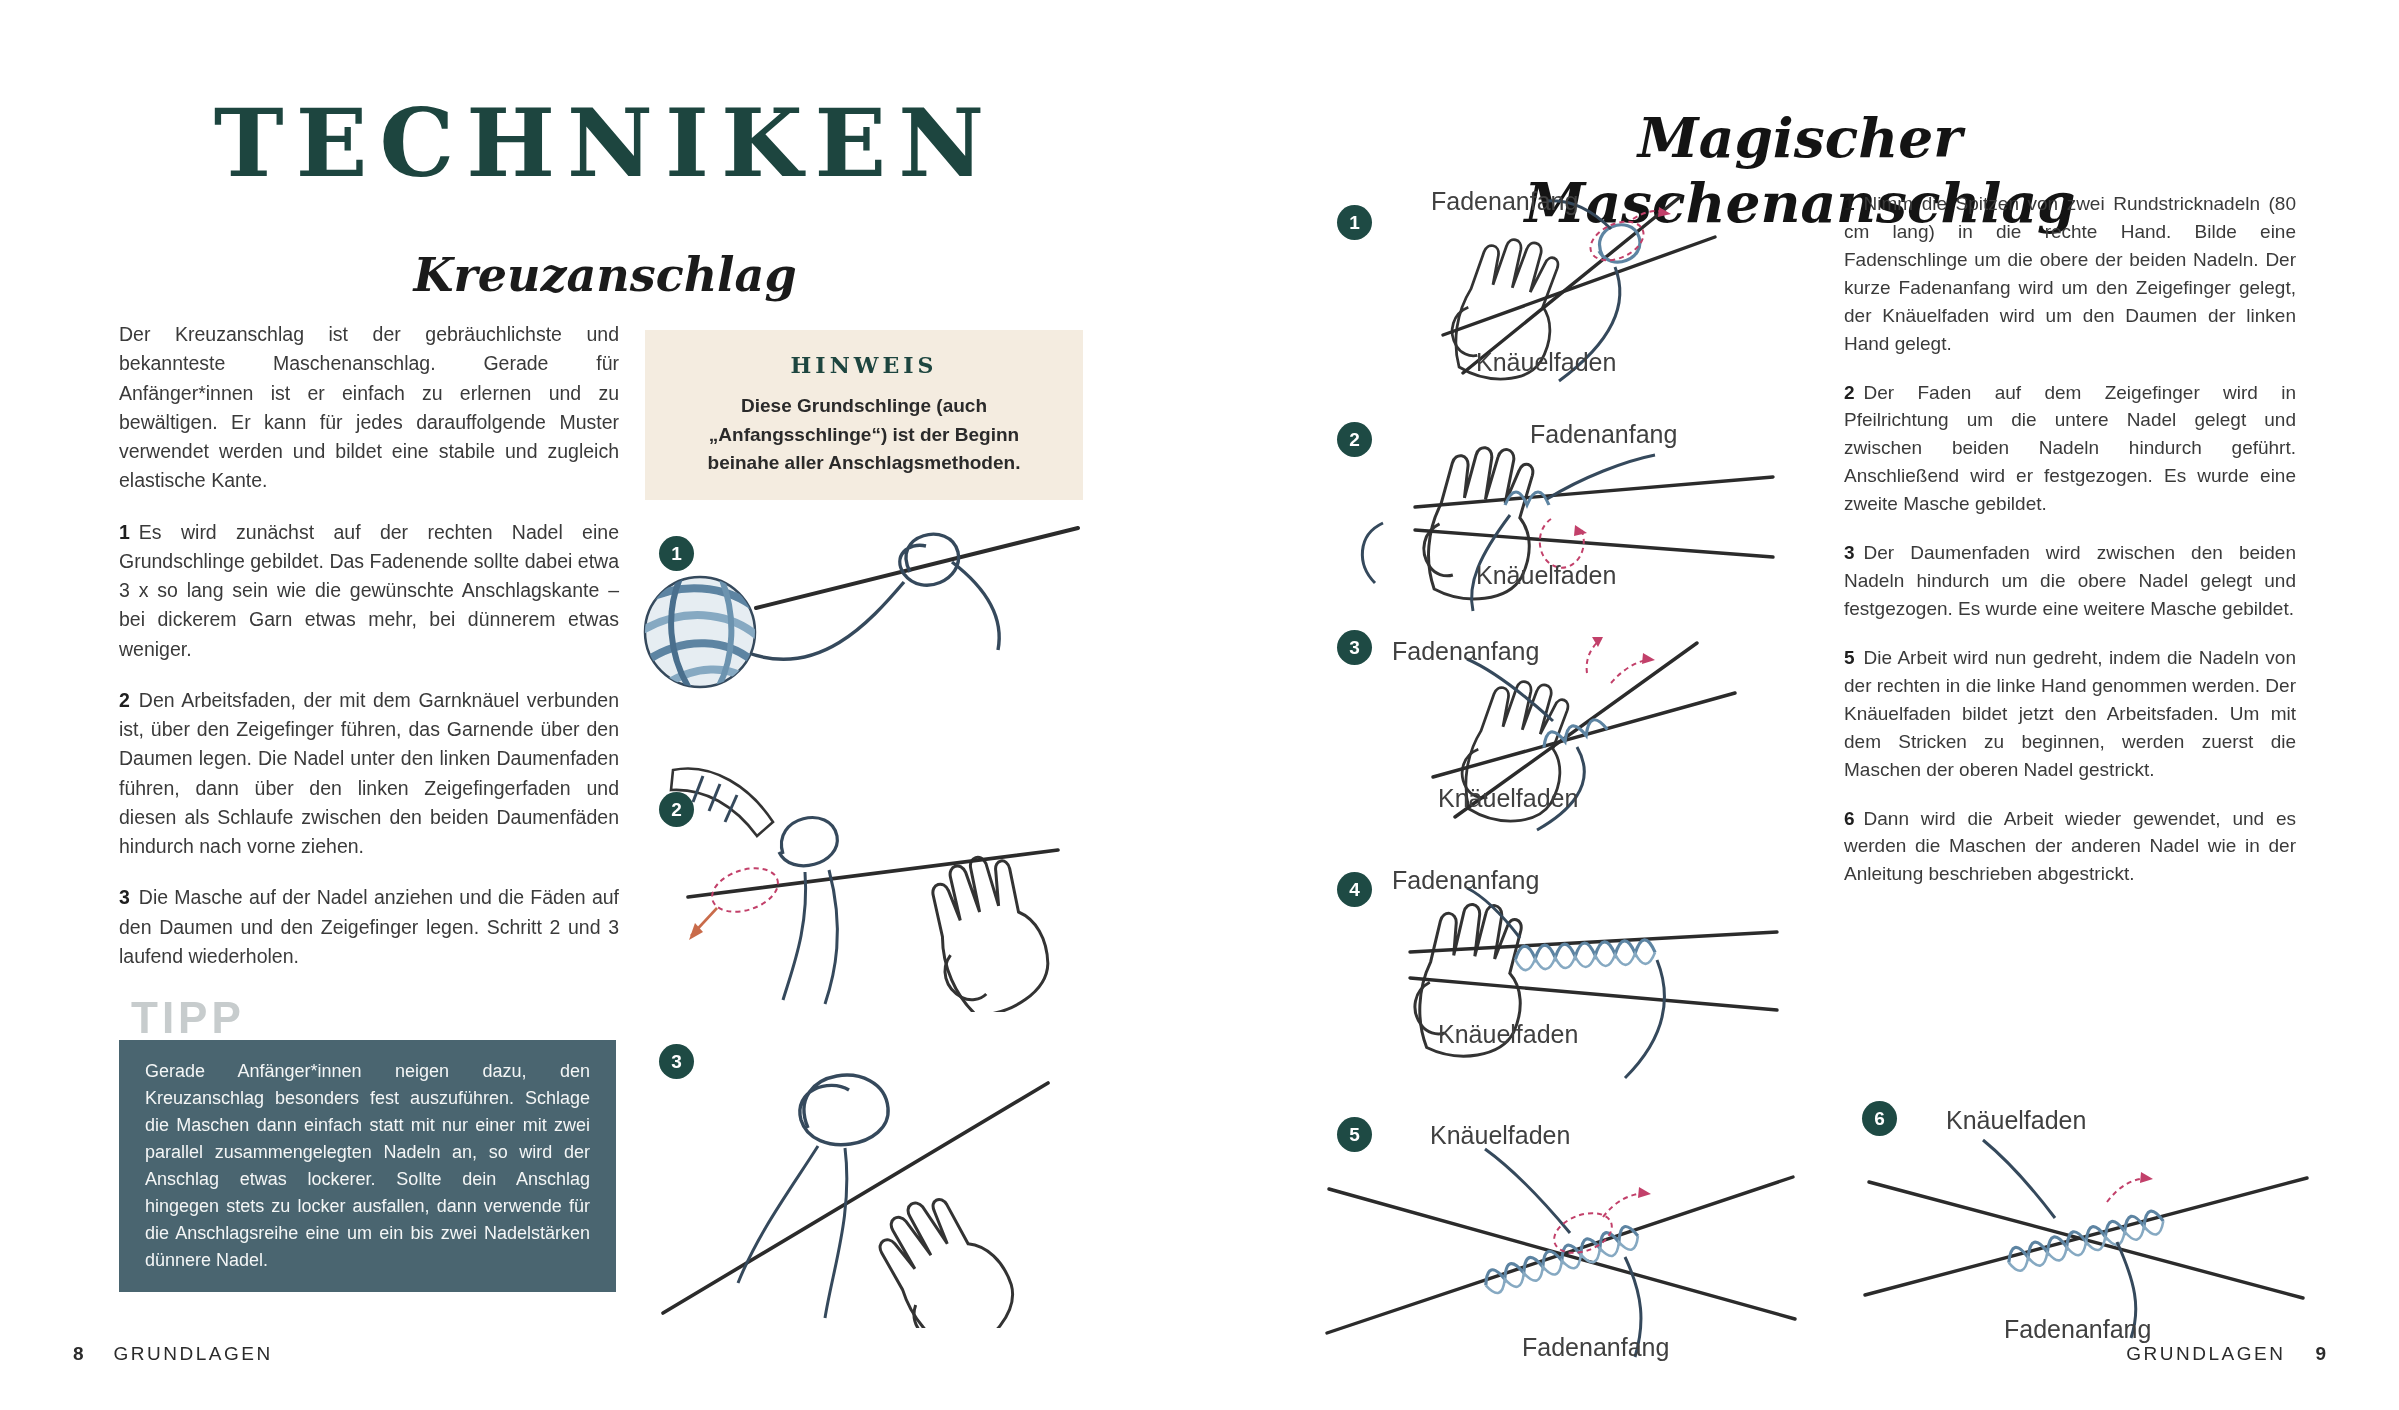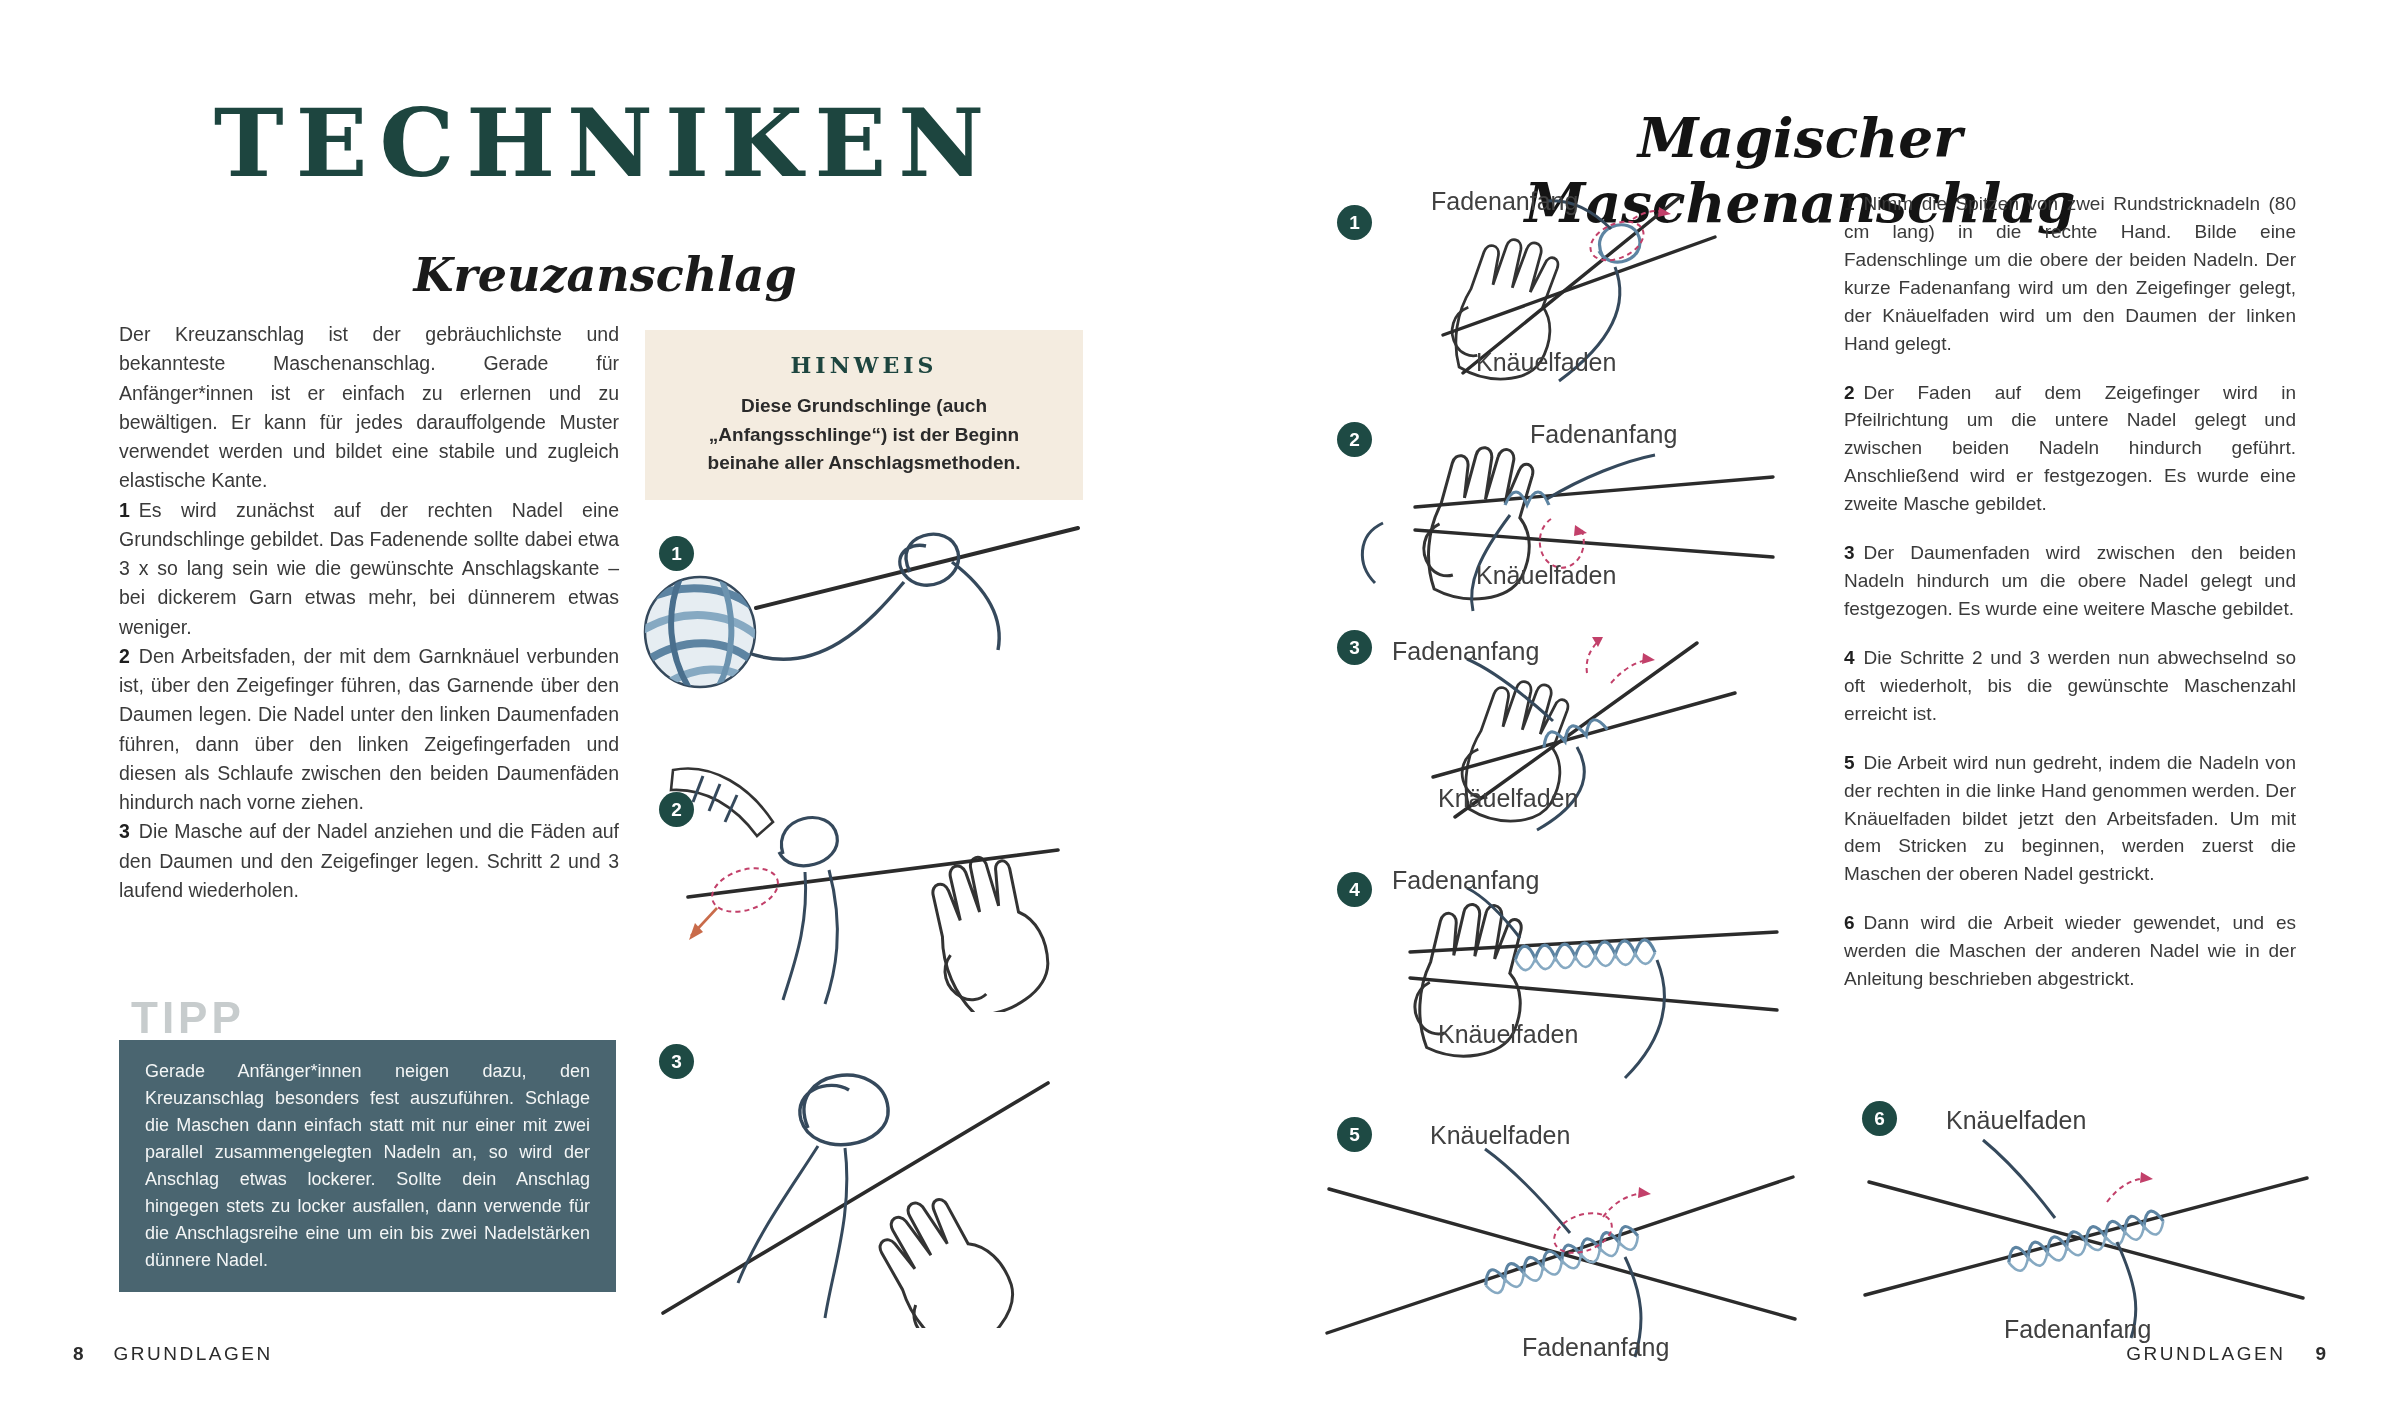--- a/index.html
+++ b/index.html
@@ -11,21 +11,21 @@
             font-family:"DejaVu Serif",serif;font-weight:700;font-size:94px;
             letter-spacing:12px;color:#1d453f;}
   .lp-subtitle{position:absolute;left:100px;top:248px;width:1010px;text-align:center;
             font-family:"DejaVu Serif",serif;font-style:italic;font-weight:600;
             font-size:46px;color:#1b1b1b;}
   .rp-title{position:absolute;left:1400px;top:105px;width:800px;text-align:center;
             font-family:"DejaVu Serif",serif;font-style:italic;font-weight:700;
             font-size:55px;color:#141414;}
 
   .textcol{position:absolute;display:flex;flex-direction:column;}
-  .lp-col{left:119px;top:320px;width:500px;}
+  .lp-col{left:119px;top:320px;width:500px;gap:22px;}
   .rp-col{left:1844px;top:190px;width:452px;gap:21px;font-size:19px;line-height:1.47;}
   .body-p{margin:0;font-size:19.5px;line-height:1.5;text-align:justify;hyphens:auto;}
   .rp-col .body-p{font-size:19px;line-height:1.47;}
   .stepnum{color:#1f1f1f;margin-right:9px;font-weight:700;}
 
   
   .hinweis{position:absolute;left:645px;top:330px;width:438px;min-height:162px;
            box-sizing:border-box;background:#f4ece0;padding:22px 41px;text-align:center;}
   .hinweis-title{font-family:"DejaVu Serif",serif;font-weight:700;font-size:22px;
            letter-spacing:4px;color:#1d453f;margin-bottom:14px;}
@@ -247,21 +247,20 @@
       <path d="M262,152 C280,192 286,218 276,248" fill="none" stroke="#35495c" stroke-width="3"></path>
       <path d="M252,112 C264,96 278,88 294,88" fill="none" stroke="#c2406a" stroke-width="2" stroke-dasharray="5 4"></path>
       <polygon points="298,89 286,82 285,93" fill="#c2406a"></polygon>
     </svg>
   </figure>
 
   <div class="textcol rp-col">
     <p class="body-p"><b class="stepnum">1</b><span>Nimm die Spitzen von zwei Rundstricknadeln (80 cm lang) in die rechte Hand. Bilde eine Fadenschlinge um die obere der beiden Nadeln. Der kurze Fadenanfang wird um den Zeigefinger gelegt, der Knäuelfaden wird um den Daumen der linken Hand gelegt.</span></p>
     <p class="body-p"><b class="stepnum">2</b><span>Der Faden auf dem Zeigefinger wird in Pfeilrichtung um die untere Nadel gelegt und zwischen beiden Nadeln hindurch geführt. Anschließend wird er festgezogen. Es wurde eine zweite Masche gebildet.</span></p>
     <p class="body-p"><b class="stepnum">3</b><span>Der Daumenfaden wird zwischen den beiden Nadeln hindurch um die obere Nadel gelegt und festgezogen. Es wurde eine weitere Masche gebildet.</span></p>
-    <p class="body-p"><b class="stepnum">4</b><span>Die Schritte 2 und 3 werden nun abwechselnd so oft wiederholt, bis die gewünschte Maschenzahl erreicht ist.</span></p>
     <p class="body-p"><b class="stepnum">5</b><span>Die Arbeit wird nun gedreht, indem die Nadeln von der rechten in die linke Hand genommen werden. Der Knäuelfaden bildet jetzt den Arbeitsfaden. Um mit dem Stricken zu beginnen, werden zuerst die Maschen der oberen Nadel gestrickt.</span></p>
     <p class="body-p"><b class="stepnum">6</b><span>Dann wird die Arbeit wieder gewendet, und es werden die Maschen der anderen Nadel wie in der Anleitung beschrieben abgestrickt.</span></p>
   </div>
 
   <div class="footer footer-right">
     <span>GRUNDLAGEN</span>
     <span class="page-num">9</span>
   </div>
 
 </div>

